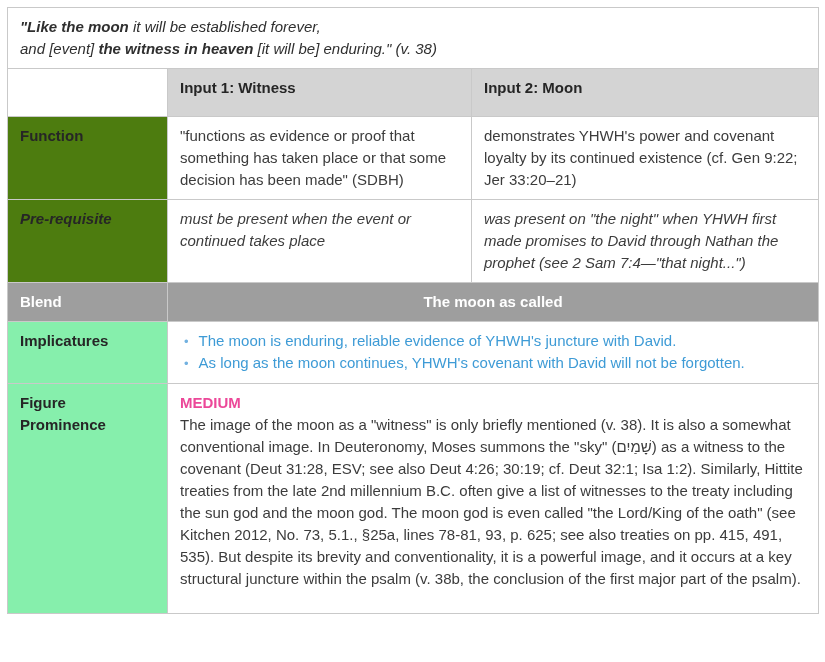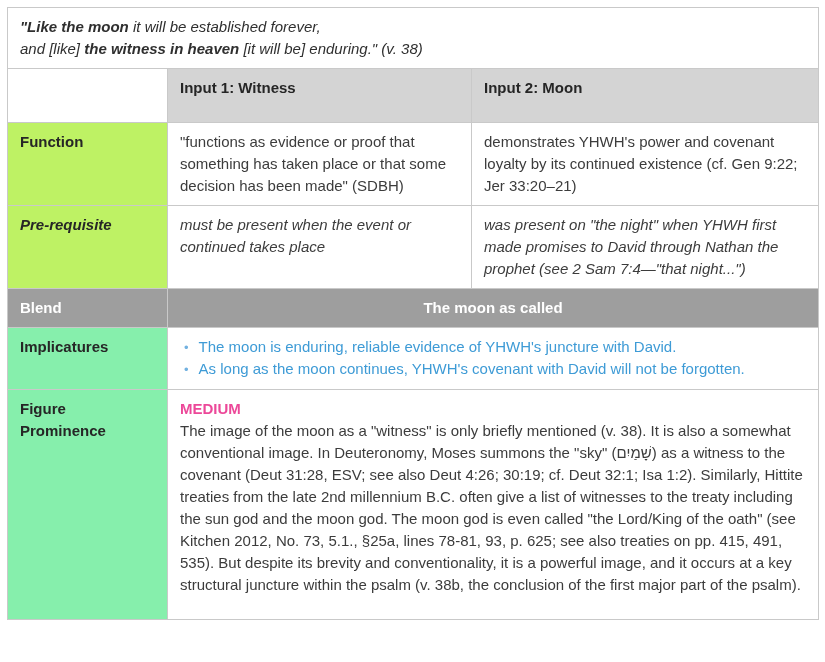--- a/index.html
+++ b/index.html
@@ -34,33 +34,33 @@
   td.quote-cell {
     height: 56px;
     background: #ffffff;
     color: #2f2f2f;
     font-style: italic;
     padding: 9px 14px;
   }
   .bi { font-weight: 700; }
   
   td.head-cell {
-    height: 54px;
+    height: 48px;
     background: #d4d4d4;
     font-weight: 700;
     color: #262626;
     vertical-align: middle;
   }
   td.corner-cell { background: #ffffff; }
   
   td.label-cell {
     font-weight: 700;
     color: #262626;
   }
-  td.label-gray { background: #bef264; }
+  td.label-gray { background: #4d7c0f; }
   td.label-light {
     background: #86efac;
     vertical-align: middle;
   }
   
   td.body-cell { background: #ffffff; }
   td.row-function  { height: 79px; }
   td.row-prereq    { height: 79px; font-style: italic; }
   td.row-quality   { height: 63px; }
   
@@ -97,21 +97,21 @@
   <table class="blend-table">
     <colgroup>
       <col style="width:160px">
       <col style="width:304px">
       <col style="width:347px">
     </colgroup>
     <tbody>
       <tr>
         <td class="quote-cell" colspan="3">
           <span class="bi">"Like the moon</span><span> it will be established forever,</span><br>
-          <span>and [like] </span><span class="bi">the witness in heaven</span><span> [it will be] enduring." (v. 38)</span>
+          <span>and [event] </span><span class="bi">the witness in heaven</span><span> [it will be] enduring." (v. 38)</span>
         </td>
       </tr>
       <tr>
         <td class="corner-cell"></td>
         <td class="head-cell">Input 1: Witness</td>
         <td class="head-cell">Input 2: Moon</td>
       </tr>
       <tr>
         <td class="label-cell label-gray row-function">Function</td>
         <td class="body-cell row-function">"functions as evidence or proof that something has taken place or that some decision has been made" (SDBH)</td>

